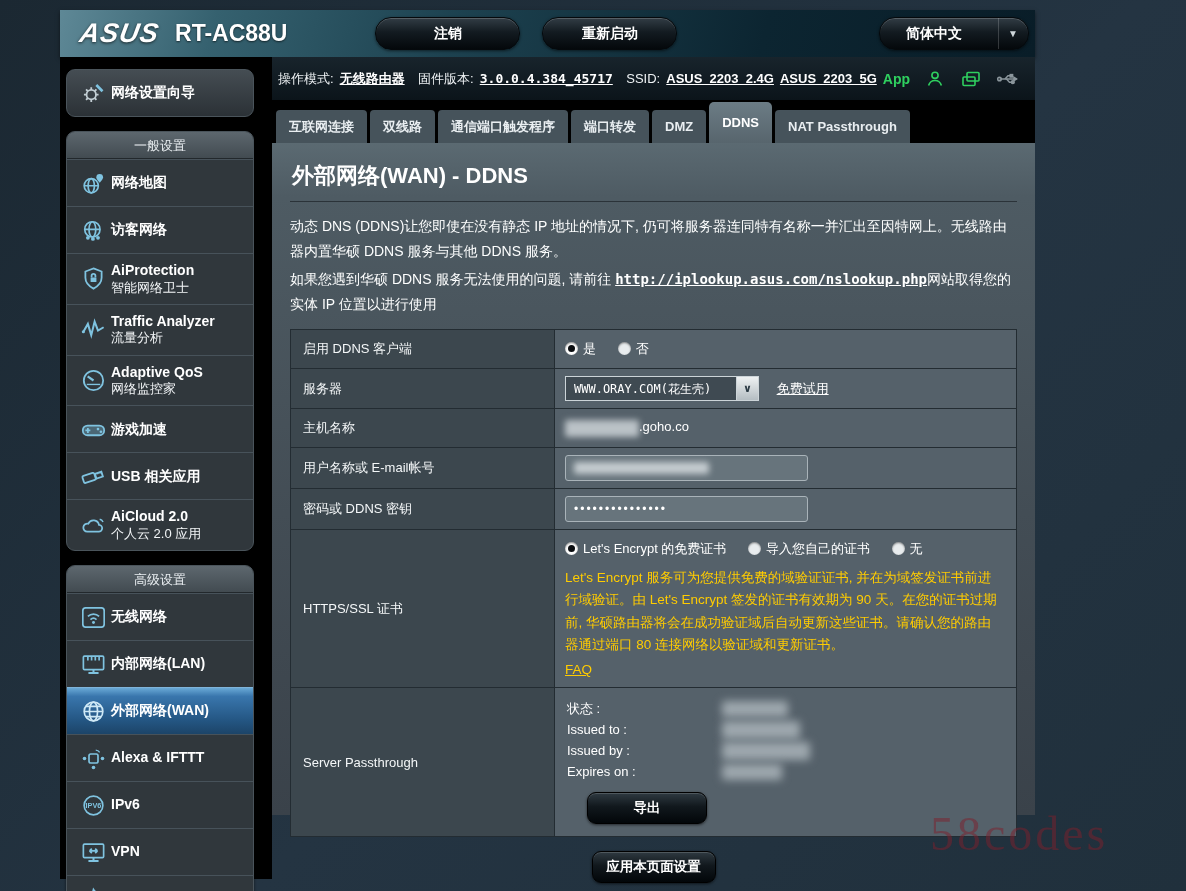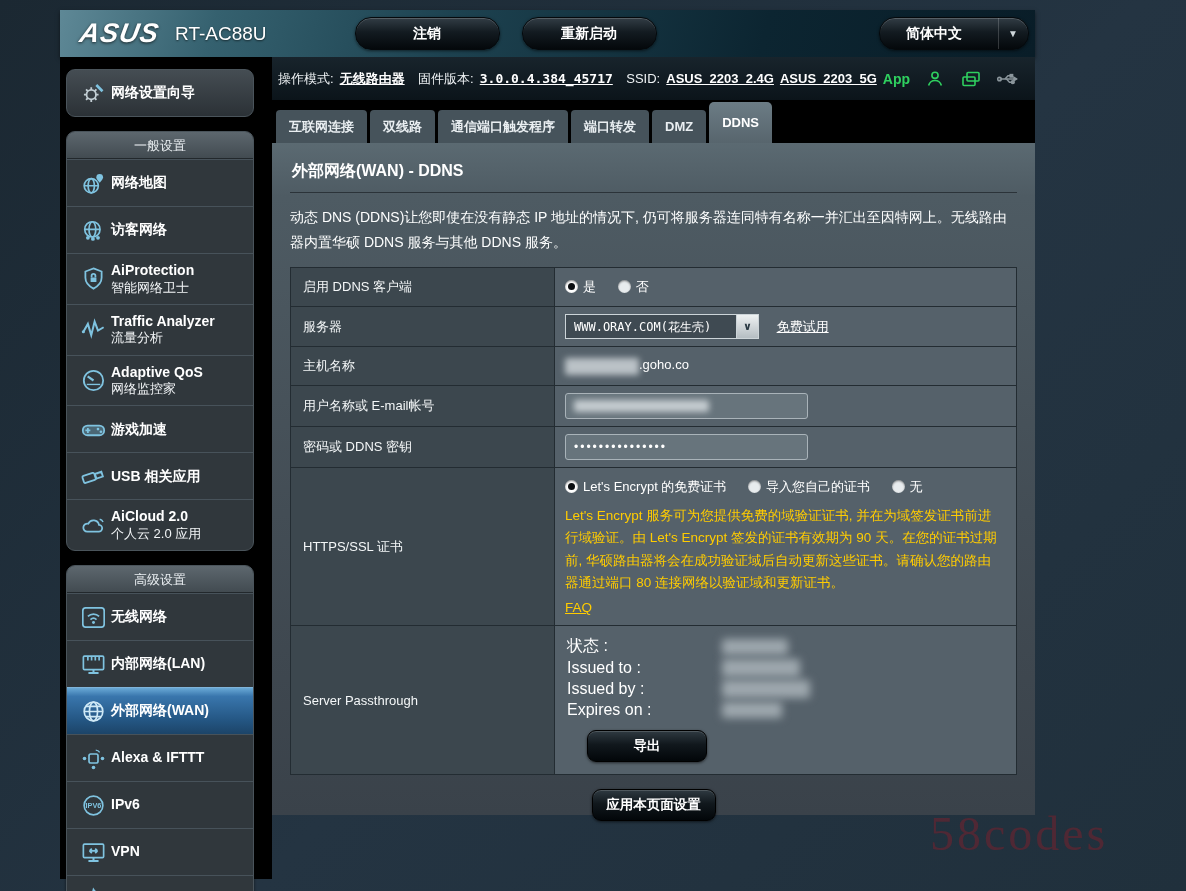--- a/index.html
+++ b/index.html
@@ -10,21 +10,21 @@
     position:relative; color:#fff;
   }
   
   .banner{
     position:absolute; left:60px; top:10px; width:975px; height:47px;
     background: linear-gradient(105deg,#5e8896 0%,#35616f 16%,#1d4250 40%,#0c2531 72%,#091d28 100%);
     display:flex; align-items:center; box-shadow:0 2px 4px rgba(0,0,0,.5);
   }
   .logo{ font-weight:900; font-style:italic; font-size:27px; letter-spacing:1px;
     transform:skewX(-10deg); margin-left:20px; text-shadow:0 1px 3px rgba(0,0,0,.7);}
-  .model{ font-weight:normal; font-size:19px; margin-left:16px; text-shadow:0 1px 2px rgba(0,0,0,.6);}
+  .model{ font-weight:bold; font-size:23px; margin-left:16px; text-shadow:0 1px 2px rgba(0,0,0,.6);}
   .topbtn{
     height:33px; border-radius:16px; border:1px solid #05090c; color:#fff;
     background:linear-gradient(180deg,#323d45 0%,#131b21 45%,#04080b 100%);
     box-shadow:inset 0 1px 0 rgba(255,255,255,.18),0 1px 3px rgba(0,0,0,.55);
     font-size:14px; font-weight:bold; display:flex; align-items:center; justify-content:center;
     cursor:pointer;
   }
   .btn-logout{ width:145px; margin-left:88px; }
   .btn-reboot{ width:135px; margin-left:22px; }
   .lang{ width:150px; margin-left:auto; margin-right:6px; justify-content:space-between; padding:0 10px 0 26px;}
@@ -61,21 +61,21 @@
   .applabel{ color:#2fd05f; font-weight:bold; font-size:14px; cursor:pointer;}
   .iconsR svg{ display:block; cursor:pointer;}
   
   .tabstrip{ height:43px; background:#000; display:flex; align-items:flex-end; padding-left:4px; gap:3px; }
   .tab{ height:33px; background:#46535b; color:#e9eef1; font-size:13px; font-weight:bold;
         display:flex; align-items:center; padding:0 13px; border-radius:4px 4px 0 0; cursor:pointer; white-space:nowrap;}
   .tab.active{ height:41px; background:linear-gradient(180deg,#6c7c85 0%,#57656d 100%); color:#fff; border-radius:5px 5px 0 0;}
   
   .panel{ height:672px; background:linear-gradient(180deg,#5b6a72 0%,#4e5b63 8%,#434d55 55%,#3a424a 100%);
           padding:14px 18px 0 18px; position:relative; }
-  .ptitle{ font-size:16px; font-weight:bold; padding:4px 2px 10px 2px; }
+  .ptitle{ font-size:22px; font-weight:bold; padding:4px 2px 10px 2px; }
   .pdiv{ height:1px; background:#7c878d; border-bottom:1px solid #2b3339; }
   .pdesc{ font-size:14px; line-height:1.75; margin-top:12px; color:#fdfefe;}
   .pdesc a{ color:#fff; font-family:"DejaVu Sans Mono",monospace; font-weight:bold; text-decoration:underline; cursor:pointer;}
   
   table.frm{ width:100%; border-collapse:collapse; margin-top:13px; border:1px solid #232c32; }
   table.frm td{ border:1px solid #232c32; font-size:13px; }
   td.lb{ width:264px; background:#3c474e; padding:10px 8px 10px 12px; color:#f4f7f8;}
   td.vl{ background:#55616a; padding:7px 10px; }
   .radio{ width:13px; height:13px; border-radius:50%; background:#e8ecee; display:inline-block;
           vertical-align:-2px; margin-right:5px; box-shadow:inset 0 1px 2px rgba(0,0,0,.45); position:relative; cursor:pointer;}
@@ -87,21 +87,21 @@
   .sel-box .sarrow{ width:22px; background:linear-gradient(180deg,#eef1f2 0%,#b4bdc2 100%);
           border-left:1px solid #ccd4d8; display:flex; align-items:center; justify-content:center;
           color:#2b3a44; font-size:11px; font-weight:bold;}
   a.wlink{ color:#fff; text-decoration:underline; font-size:13px; margin-left:14px; cursor:pointer;}
   .blurbox{ display:inline-block; background:rgba(212,219,223,.8); filter:blur(3px); border-radius:2px; vertical-align:middle;}
   .inp{ width:243px; height:26px; background:#67747c; border:1px solid #a9b3b9; border-radius:3px;
         display:flex; align-items:center; padding:0 8px; }
   .dots{ font-size:12px; letter-spacing:2px; color:#fff; line-height:1;}
   .note{ color:#ffcc00; font-size:13.5px; line-height:1.65; margin-top:9px; }
   a.faq{ color:#ffcc00; text-decoration:underline; font-size:13.5px; display:inline-block; margin-top:6px; cursor:pointer;}
-  .certline{ display:flex; align-items:center; height:21px; font-size:16px; }
+  .certline{ display:flex; align-items:center; height:21px; font-size:13px; }
   .certline .cl{ width:155px; }
   .btn-dark{
     border-radius:9px; border:1px solid #000; color:#fff; font-weight:bold; font-size:13.5px;
     background:linear-gradient(180deg,#2f3a41 0%,#11181d 45%,#020609 100%);
     box-shadow:inset 0 1px 0 rgba(255,255,255,.16),0 1px 3px rgba(0,0,0,.6);
     display:flex; align-items:center; justify-content:center; cursor:pointer;
   }
   .btn-export{ width:120px; height:32px; margin:10px 0 2px 20px; }
   .btn-apply{ width:124px; height:32px; margin:14px auto 0 auto; }
   .watermark{ position:absolute; left:930px; top:806px; font-family:Liberation Serif, serif;
@@ -356,27 +356,31 @@
     </span>
   </div>
 
   <div class="tabstrip">
     <div class="tab">互联网连接</div>
     <div class="tab">双线路</div>
     <div class="tab">通信端口触发程序</div>
     <div class="tab">端口转发</div>
     <div class="tab">DMZ</div>
     <div class="tab active">DDNS</div>
+    <div class="tab">NAT Passthrough</div>
   </div>
 
   <div class="panel">
     <div class="ptitle">外部网络(WAN) - DDNS</div>
     <div class="pdiv"></div>
 
     <p class="pdesc">动态 DNS (DDNS)让您即使在没有静态 IP 地址的情况下, 仍可将服务器连同特有名称一并汇出至因特网上。无线路由器内置华硕 DDNS 服务与其他 DDNS 服务。</p>
+    <p class="pdesc" style="margin-top:4px;">
+      <span>如果您遇到华硕 DDNS 服务无法使用的问题, 请前往 </span><a>http://iplookup.asus.com/nslookup.php</a><span>网站取得您的实体 IP 位置以进行使用</span>
+    </p>
 
     <table class="frm">
       <tbody>
           <tr>
         <td class="lb">启用 DDNS 客户端</td>
         <td class="vl">
           <span class="radio sel"></span><span class="rlbl">是</span>
           <span class="radio"></span><span class="rlbl">否</span>
         </td>
       </tr>

